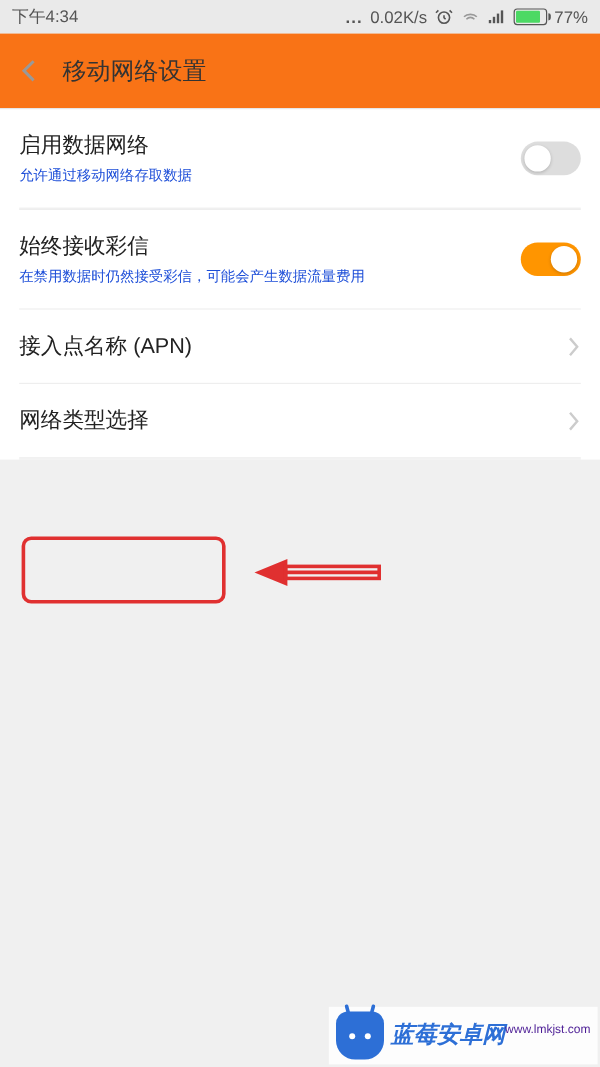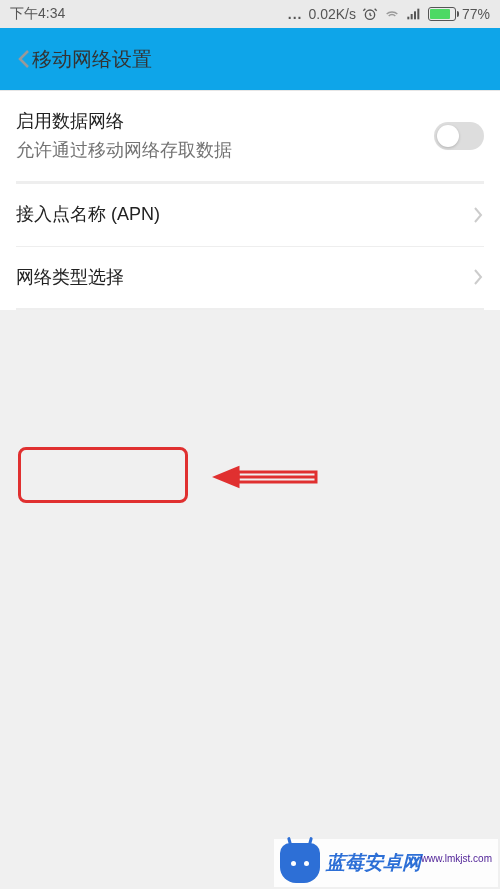--- a/index.html
+++ b/index.html
@@ -42,24 +42,25 @@
     }
     .battery-fill {
       position: absolute;
       left: 1px; top: 1px; bottom: 1px;
       width: 77%;
       background: #4cd964;
       border-radius: 1px;
     }
     .header {
       height: 62px;
-      background: #0ea5e9;
+      background: #f97316;
       display: flex;
       align-items: center;
       padding: 0 16px;
+      gap: 20px;
     }
     .back-icon { color: #888; }
     .header-title {
       font-size: 20px;
       color: #333;
       font-weight: 400;
     }
     .content {
       background: #fff;
       border-top: 1px solid #e6e6e6;
@@ -70,22 +71,22 @@
       align-items: center;
       position: relative;
     }
     .item-inner { flex: 1; }
     .item-title {
       font-size: 18px;
       color: #222;
       line-height: 1.4;
     }
     .item-sub {
-      font-size: 18px;
-      color: #737373;
+      font-size: 12px;
+      color: #1d4ed8;
       margin-top: 4px;
       line-height: 1.4;
       max-width: 380px;
     }
     .divider {
       height: 1px;
       background: #eee;
       margin: 0 16px;
     }
     .chevron {
@@ -229,20 +230,29 @@
       <div class="item-sub">允许通过移动网络存取数据</div>
     </div>
     <div class="toggle off">
         <div class="toggle-knob"></div>
       </div>
   </div>
   <div class="divider"></div>
 
   <div class="divider"></div>
 
+  <div class="item">
+    <div class="item-inner">
+      <div class="item-title">始终接收彩信</div>
+      <div class="item-sub">在禁用数据时仍然接受彩信，可能会产生数据流量费用</div>
+    </div>
+    <div class="toggle on">
+        <div class="toggle-knob"></div>
+      </div>
+  </div>
   <div class="divider"></div>
 
   <div class="item">
     <div class="item-inner">
       <div class="item-title">接入点名称 (APN)</div>
     </div>
     <svg class="chevron" width="12" height="20" viewBox="0 0 12 20" fill="none" stroke="#ccc" stroke-width="2">
         <path d="M3 3l6 7-6 7"></path>
       </svg>
   </div>

